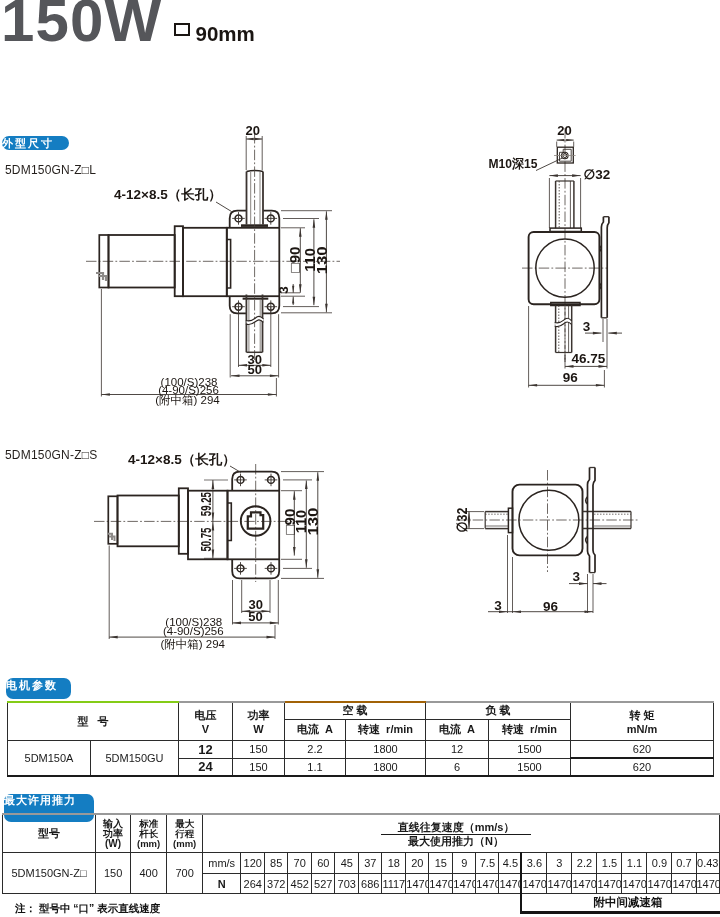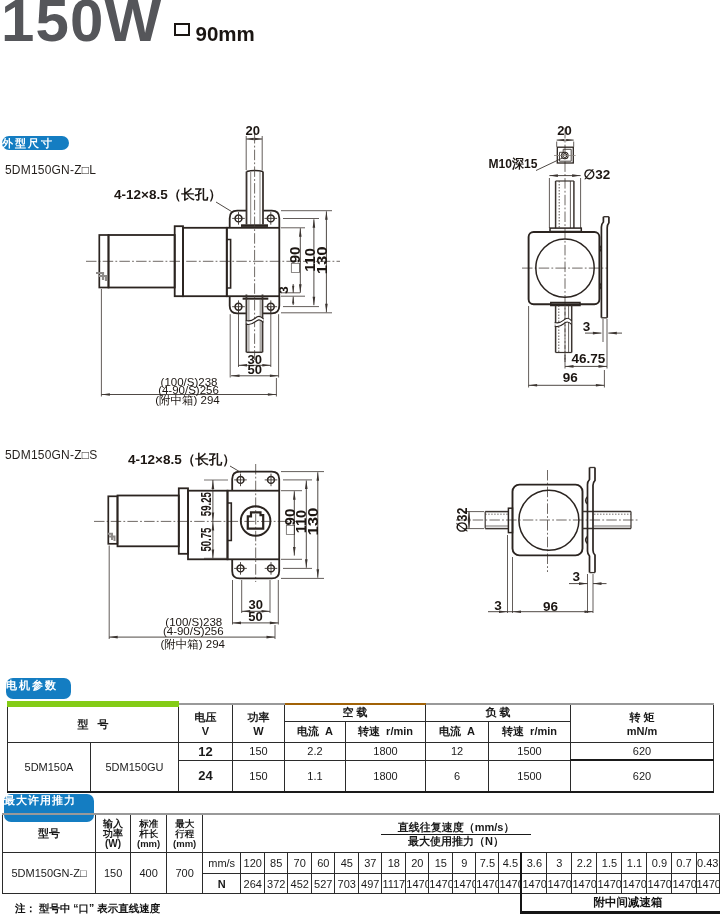--- a/index.html
+++ b/index.html
@@ -309,21 +309,21 @@
       <col style="width:54px">
       <col style="width:52px">
       <col style="width:61px">
       <col style="width:80px">
       <col style="width:63px">
       <col style="width:82px">
       <col style="width:143px">
     </colgroup>
 <tbody>
       <tr style="height:17px">
- <td colspan="2" rowspan="2" class="cjk" style="border-top:6px solid #84cc16">型&nbsp;&nbsp;&nbsp;号</td>
+ <td colspan="2" rowspan="2" class="cjk" style="border-top:2px solid #84cc16">型&nbsp;&nbsp;&nbsp;号</td>
  <td rowspan="2" class="cjk" style="border-top:2px solid #999">电压<br>V</td>
  <td rowspan="2" class="cjk" style="border-top:2px solid #999">功率<br>W</td>
  <td colspan="2" class="cjk" style="border-top:2px solid #a16207">空&nbsp;载</td>
  <td colspan="2" class="cjk" style="border-top:2px solid #999">负&nbsp;载</td>
  <td rowspan="2" class="cjk" style="border-top:2px solid #999">转&nbsp;矩<br>mN/m</td>
 </tr>
 <tr style="height:21px">
  <td class="cjk">电流&nbsp;&nbsp;A</td>
         <td class="cjk">转速&nbsp;&nbsp;r/min</td>
  <td class="cjk">电流&nbsp;&nbsp;A</td>
@@ -333,21 +333,21 @@
  <td rowspan="2" style="border-bottom:2px solid #1a1a1a">5DM150A</td>
  <td rowspan="2" style="border-bottom:2px solid #1a1a1a">5DM150GU</td>
  <td style="font-weight:bold;font-size:13px">12</td>
         <td>150</td>
         <td>2.2</td>
         <td>1800</td>
         <td>12</td>
         <td>1500</td>
         <td style="border-bottom:2px solid #1a1a1a">620</td>
 </tr>
-<tr style="height:32px">
+<tr style="height:18px">
  <td style="font-weight:bold;font-size:13px;border-bottom:2px solid #1a1a1a">24</td>
  <td style="border-bottom:2px solid #1a1a1a">150</td>
  <td style="border-bottom:2px solid #1a1a1a">1.1</td>
  <td style="border-bottom:2px solid #1a1a1a">1800</td>
  <td style="border-bottom:2px solid #1a1a1a">6</td>
  <td style="border-bottom:2px solid #1a1a1a">1500</td>
  <td style="border-bottom:2px solid #1a1a1a">620</td>
 </tr>
 </tbody>
   </table>
@@ -417,21 +417,21 @@
         <td>0.7</td>
         <td>0.43</td>
 </tr>
 <tr style="height:20px">
  <td style="font-weight:bold;font-size:11px">N</td>
  <td>264</td>
         <td>372</td>
         <td>452</td>
         <td>527</td>
         <td>703</td>
-        <td>497</td>
+        <td>686</td>
         <td>1117</td>
         <td>1470</td>
         <td>1470</td>
         <td>1470</td>
         <td>1470</td>
         <td>1470</td>
  <td>1470</td>
         <td>1470</td>
         <td>1470</td>
         <td>1470</td>

